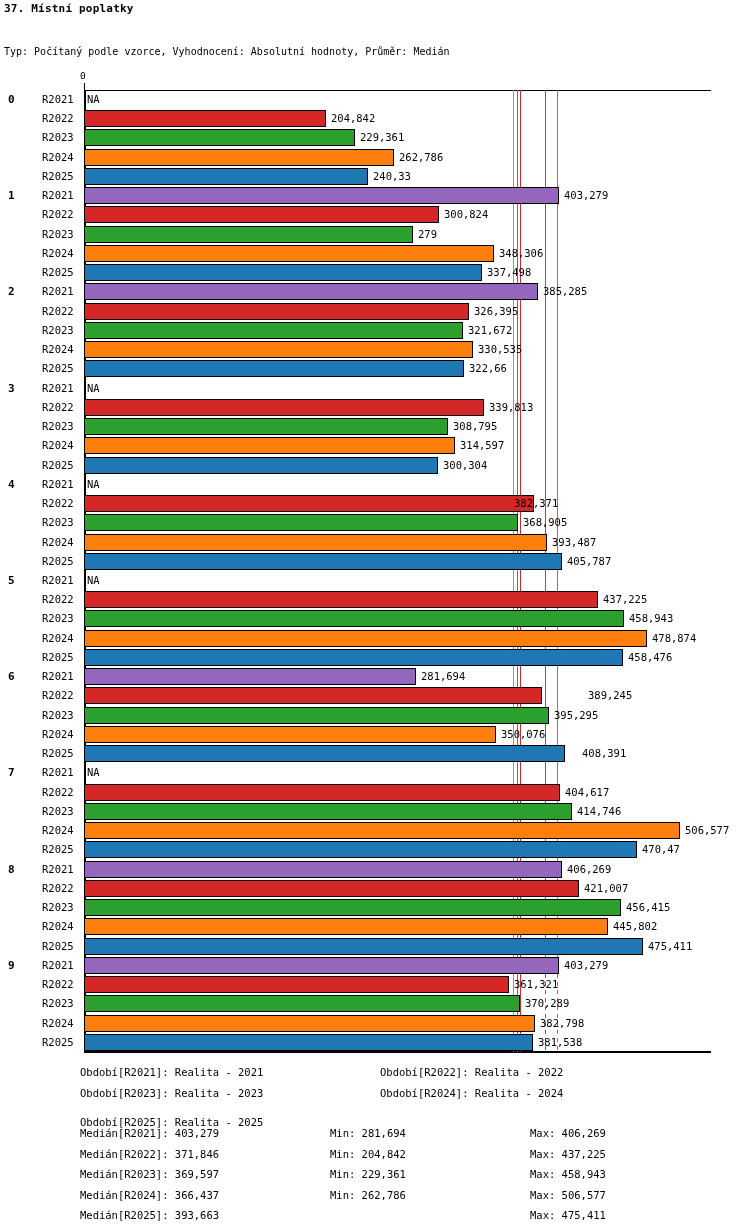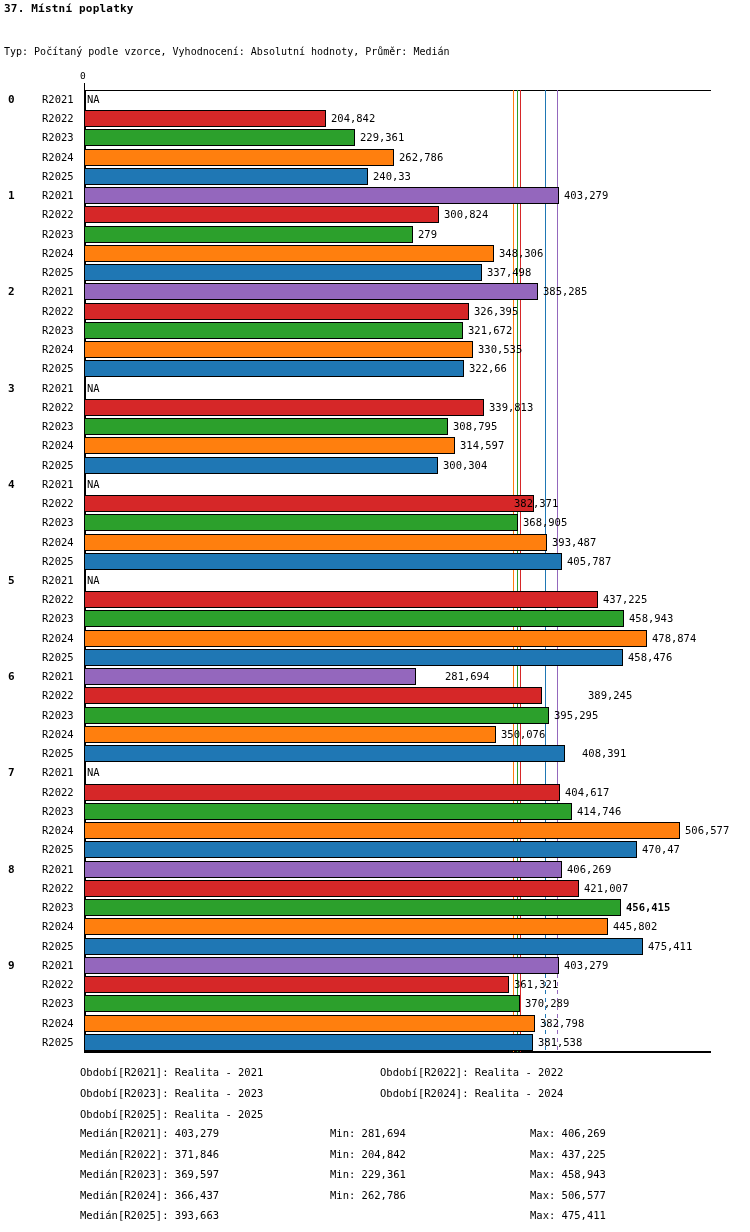--- a/index.html
+++ b/index.html
@@ -213,21 +213,21 @@
             <div class="ylab">R2025</div>
             <div class="bar" style="width: 537px; background: rgb(31, 119, 180);"></div>
             <div class="vlab" style="left: 628px;">458,476</div>
           </div>
         </div>
         <div class="group" style="top: 577.2px; height: 96.2px;">
           <div class="row" style="top: 0px;">
             <div class="gidx">6</div>
             <div class="ylab">R2021</div>
             <div class="bar" style="width: 330px; background: rgb(148, 103, 189);"></div>
-            <div class="vlab" style="left: 421px; margin-left: 24px;">281,694</div>
+            <div class="vlab" style="left: 421px;">281,694</div>
           </div>
           <div class="row" style="top: 19.24px;">
             <div class="ylab">R2022</div>
             <div class="bar" style="width: 456px; background: rgb(214, 39, 40);"></div>
             <div class="vlab" style="left: 576px; padding-left: 12px;">389,245</div>
           </div>
           <div class="row" style="top: 38.48px;">
             <div class="ylab">R2023</div>
             <div class="bar" style="width: 463px; background: rgb(44, 160, 44);"></div>
             <div class="vlab" style="left: 554px;">395,295</div>
@@ -278,21 +278,21 @@
             <div class="vlab" style="left: 567px;">406,269</div>
           </div>
           <div class="row" style="top: 19.24px;">
             <div class="ylab">R2022</div>
             <div class="bar" style="width: 493px; background: rgb(214, 39, 40);"></div>
             <div class="vlab" style="left: 584px;">421,007</div>
           </div>
           <div class="row" style="top: 38.48px;">
             <div class="ylab">R2023</div>
             <div class="bar" style="width: 535px; background: rgb(44, 160, 44);"></div>
-            <div class="vlab" style="left: 626px; font-weight: bold;">456,415</div>
+            <div class="vlab" style="left: 626px;">456,415</div>
           </div>
           <div class="row" style="top: 57.72px;">
             <div class="ylab">R2024</div>
             <div class="bar" style="width: 522px; background: rgb(255, 127, 14);"></div>
             <div class="vlab" style="left: 613px;">445,802</div>
           </div>
           <div class="row" style="top: 76.96px;">
             <div class="ylab">R2025</div>
             <div class="bar" style="width: 557px; background: rgb(31, 119, 180);"></div>
             <div class="vlab" style="left: 648px;">475,411</div>
@@ -325,21 +325,21 @@
             <div class="bar" style="width: 447px; background: rgb(31, 119, 180);"></div>
             <div class="vlab" style="left: 538px;">381,538</div>
           </div>
         </div>
       </div>
   </div>
 
   <div class="legend" id="legend">
       <div class="litem" style="left: 80px; top: 0px;">Období[R2021]: Realita - 2021</div>
       <div class="litem" style="left: 80px; top: 21px;">Období[R2023]: Realita - 2023</div>
-      <div class="litem" style="left: 80px; top: 42px;">Období[R2025]: Realita - 2025</div>
+      <div class="litem" style="left: 80px; top: 50px;">Období[R2025]: Realita - 2025</div>
       <div class="litem" style="left: 380px; top: 0px;">Období[R2022]: Realita - 2022</div>
       <div class="litem" style="left: 380px; top: 21px;">Období[R2024]: Realita - 2024</div>
     </div>
   <div class="stats" id="stats">
       <div class="sitem" style="left: 80px; top: 0px;">Medián[R2021]: 403,279</div>
       <div class="sitem" style="left: 330px; top: 0px;">Min: 281,694</div>
       <div class="sitem" style="left: 530px; top: 0px;">Max: 406,269</div>
       <div class="sitem" style="left: 80px; top: 20.5px;">Medián[R2022]: 371,846</div>
       <div class="sitem" style="left: 330px; top: 20.5px;">Min: 204,842</div>
       <div class="sitem" style="left: 530px; top: 20.5px;">Max: 437,225</div>

